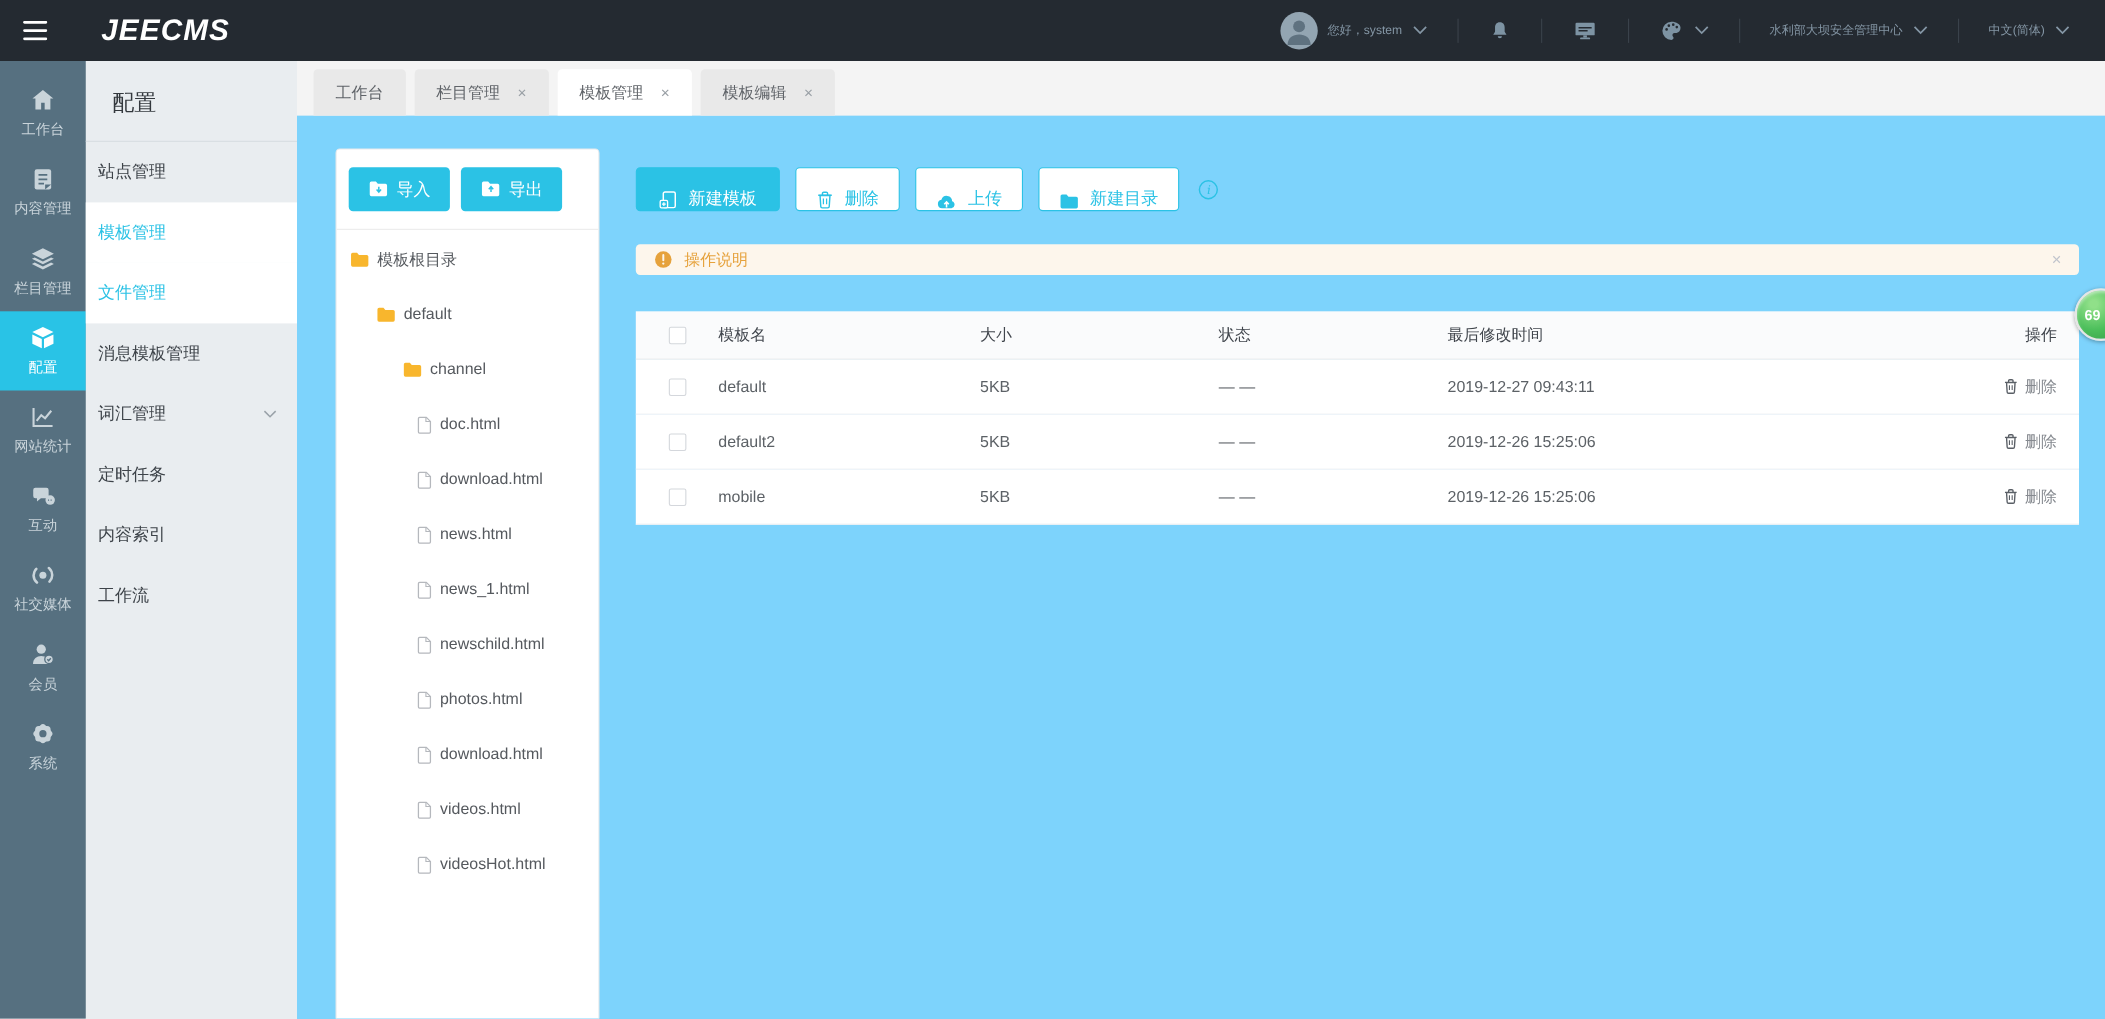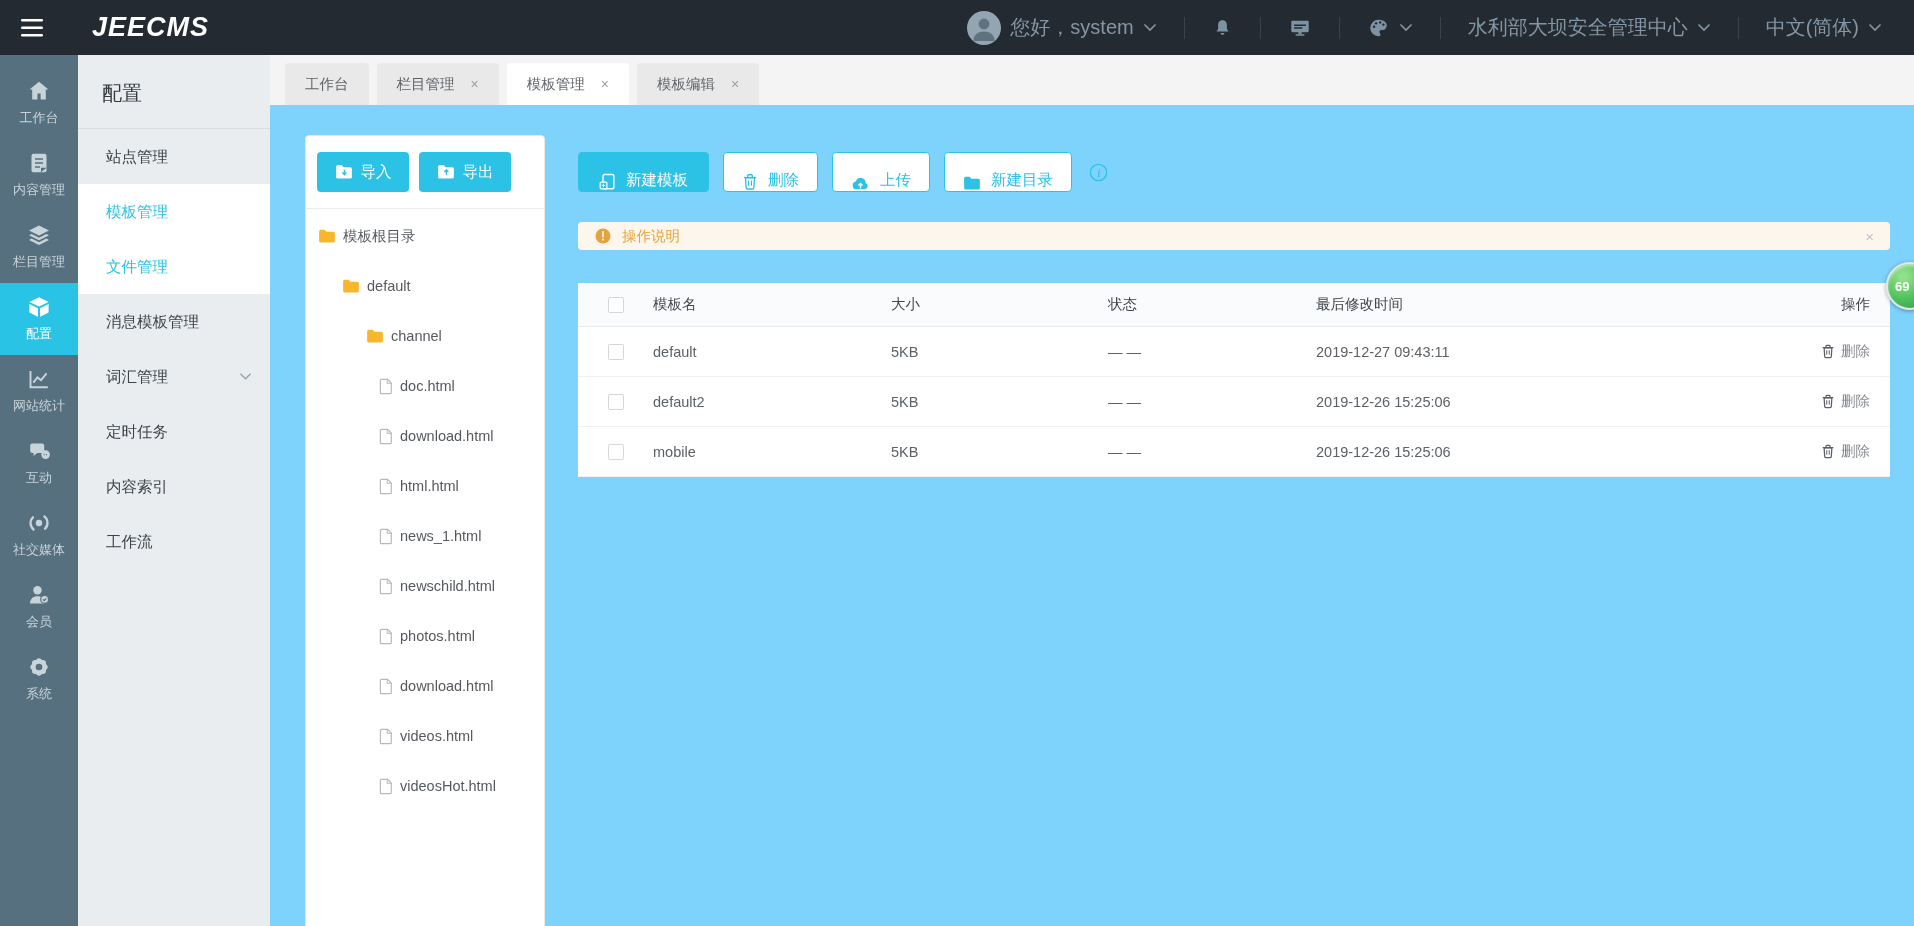--- a/index.html
+++ b/index.html
@@ -8,40 +8,40 @@
 
   
   .topbar { position:fixed; top:0; left:0; right:0; height:55px; background:#242a31;
     display:flex; align-items:center; z-index:30; }
   .hamburger { width:64px; height:55px; display:flex; align-items:center; justify-content:center;
     cursor:pointer; }
   .hamburger svg { display:block; }
   .logo { color:#fff; font-size:27px; font-weight:bold; font-style:italic; letter-spacing:1px;
     margin-left:28px; }
   .tb-right { margin-left:auto; display:flex; align-items:center; gap:27px; padding-right:32px;
-    color:#8496a5; font-size:20px; }
+    color:#8496a5; font-size:11px; }
   .tb-group { display:flex; align-items:center; gap:9px; cursor:pointer; }
   .tb-div { width:1px; height:22px; background:#3a424b; }
   .avatar { width:34px; height:34px; border-radius:50%; background:#93a5b2; overflow:hidden;
     display:inline-block; }
   .tb-ic { display:flex; align-items:center; cursor:pointer; }
 
   
   .rail { position:fixed; top:55px; left:0; bottom:0; width:78px; background:#567080;
     padding-top:12px; z-index:20; }
   .rail-item { --bg:#567080; height:72px; display:flex; flex-direction:column; align-items:center;
     justify-content:center; gap:6px; color:#c9d4da; font-size:13px; cursor:pointer; }
   .rail-item.active { --bg:#29c3e6; background:#29c3e6; color:#fff; }
   .rail-item svg { display:block; }
 
   
   .submenu { position:fixed; top:55px; left:78px; bottom:0; width:192px; background:#e9edf0; z-index:20; }
   .submenu-title { font-size:20px; color:#33383d; padding:25px 0 21px 24px;
     border-bottom:1px solid #d8dde1; }
-  .sub-item { height:55px; line-height:55px; padding-left:28px; font-size:15.5px; color:#3d4349;
+  .sub-item { height:55px; line-height:55px; padding-left:11px; font-size:15.5px; color:#3d4349;
     cursor:pointer; display:flex; align-items:center; }
   .sub-item.on { background:#fff; color:#2bc2e5; }
   .sub-item .chev { margin-left:auto; margin-right:18px; display:flex; align-items:center; }
 
   
   .tabbar { position:fixed; top:55px; left:270px; right:0; height:50px; background:#f4f4f4;
     display:flex; align-items:flex-end; padding-left:15px; gap:8px; z-index:10; }
   .tab { height:42px; background:#e9e9e9; border-radius:4px 4px 0 0; padding:0 20px;
     display:flex; align-items:center; gap:16px; font-size:14.5px; color:#5f6368; cursor:pointer; }
   .tab.active { background:#fff; }
@@ -346,21 +346,21 @@
             <path d="M5 1.5 h9 L19.5 7 V21 a1.5 1.5 0 0 1 -1.5 1.5 h-13 A1.5 1.5 0 0 1 3.5 21 V3 A1.5 1.5 0 0 1 5 1.5 Z" fill="none" stroke="#b5b8bd" stroke-width="1.7"></path>
             <path d="M13.5 1.8 v5.4 h5.6" fill="none" stroke="#b5b8bd" stroke-width="1.5"></path>
           </svg>
         <span>download.html</span>
       </div>
       <div class="tnode l3">
         <svg width="15" height="17" viewBox="0 0 22 24">
             <path d="M5 1.5 h9 L19.5 7 V21 a1.5 1.5 0 0 1 -1.5 1.5 h-13 A1.5 1.5 0 0 1 3.5 21 V3 A1.5 1.5 0 0 1 5 1.5 Z" fill="none" stroke="#b5b8bd" stroke-width="1.7"></path>
             <path d="M13.5 1.8 v5.4 h5.6" fill="none" stroke="#b5b8bd" stroke-width="1.5"></path>
           </svg>
-        <span>html.html</span>
+        <span>news.html</span>
       </div>
       <div class="tnode l3">
         <svg width="15" height="17" viewBox="0 0 22 24">
             <path d="M5 1.5 h9 L19.5 7 V21 a1.5 1.5 0 0 1 -1.5 1.5 h-13 A1.5 1.5 0 0 1 3.5 21 V3 A1.5 1.5 0 0 1 5 1.5 Z" fill="none" stroke="#b5b8bd" stroke-width="1.7"></path>
             <path d="M13.5 1.8 v5.4 h5.6" fill="none" stroke="#b5b8bd" stroke-width="1.5"></path>
           </svg>
         <span>news_1.html</span>
       </div>
       <div class="tnode l3">
         <svg width="15" height="17" viewBox="0 0 22 24">

